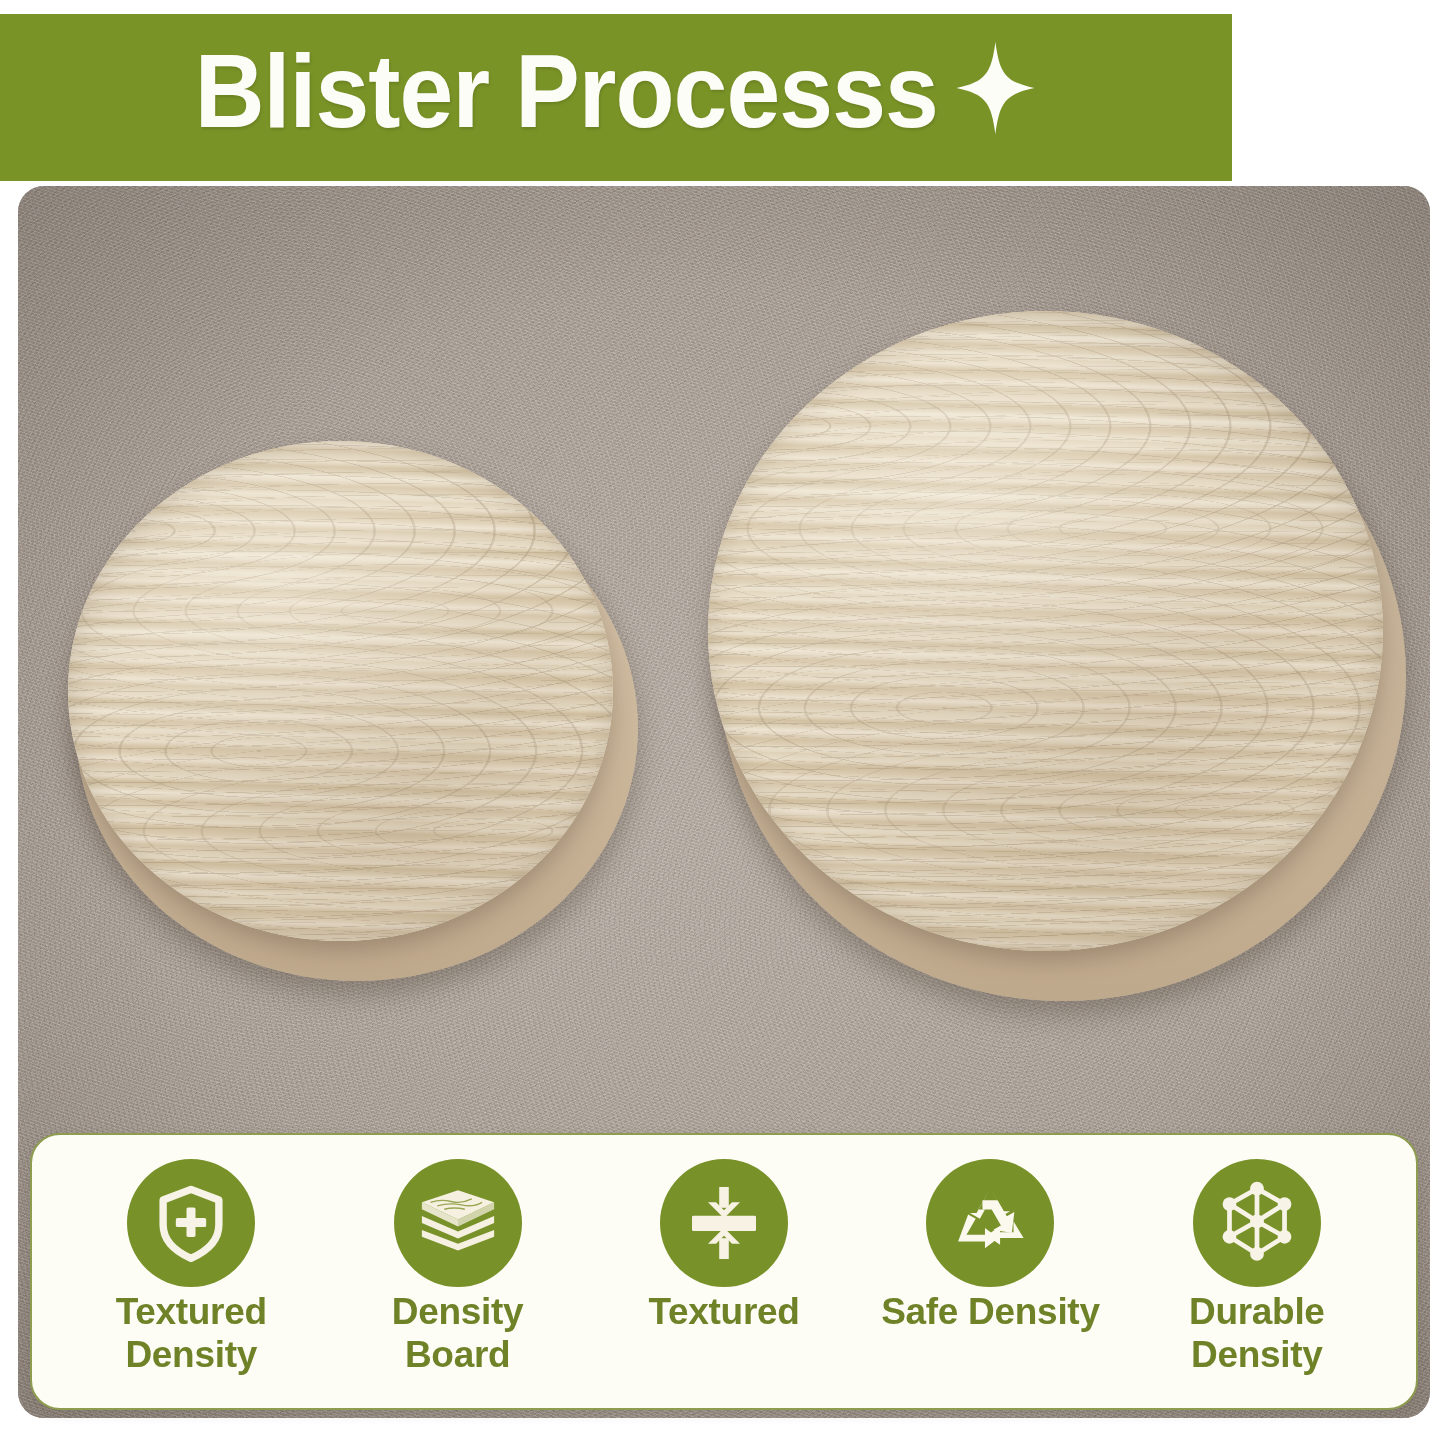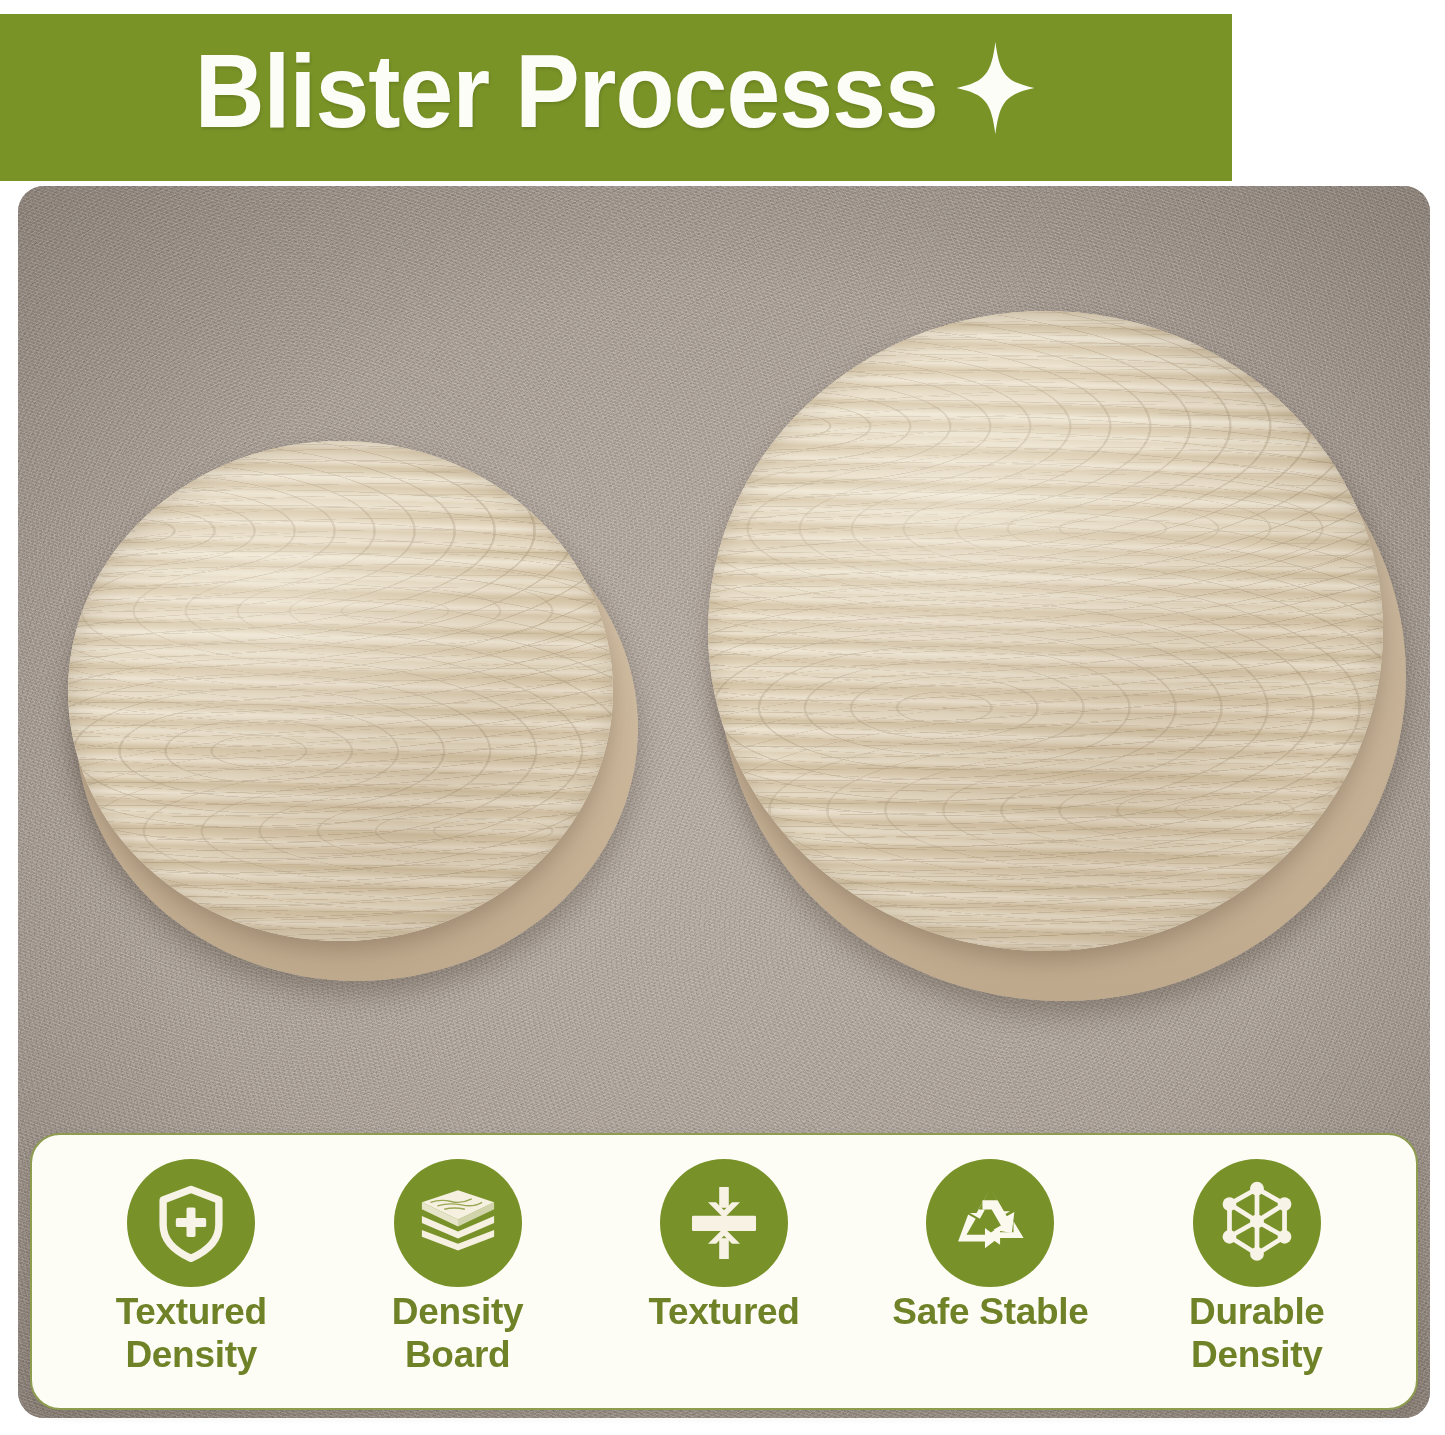--- a/index.html
+++ b/index.html
@@ -286,21 +286,21 @@
         <g fill="#fbf8ee">
           <path d="M50 8 L64 32 L56 32 L62 43 L74 36 L66 36 L50 8 Z"></path>
           <path d="M50 10 L36 34 L44 34 L38 45 L26 38 L34 38 L50 10 Z"></path>
           <path d="M41 23 L59 23 L70 42 L79 37 L76 62 L54 58 L63 53 L52 34 L41 34 Z"></path>
           <path d="M24 40 L33 45 L22 64 L44 64 L44 56 L60 68 L44 80 L44 72 L12 72 Z"></path>
           <path d="M78 48 L90 68 L62 68 L62 76 L46 65 L62 54 L62 61 L78 61 Z"></path>
         </g>
       </svg>
     </div>
     <div class="feature-label">
-      <span>Safe Stable</span>
+      <span>Safe Density</span>
       <span class="l2"></span>
     </div>
   </div>
 
   <div class="feature-item">
     <div class="feature-icon-circle">
       <svg width="86" height="86" viewBox="0 0 100 100" aria-hidden="true">
         <g stroke="#f7f3e6" stroke-width="5.5" fill="none" stroke-linecap="round">
           <path d="M50 10 L82 28 L82 66 L50 86 L18 66 L18 28 Z"></path>
           <path d="M50 10 L50 48"></path>

